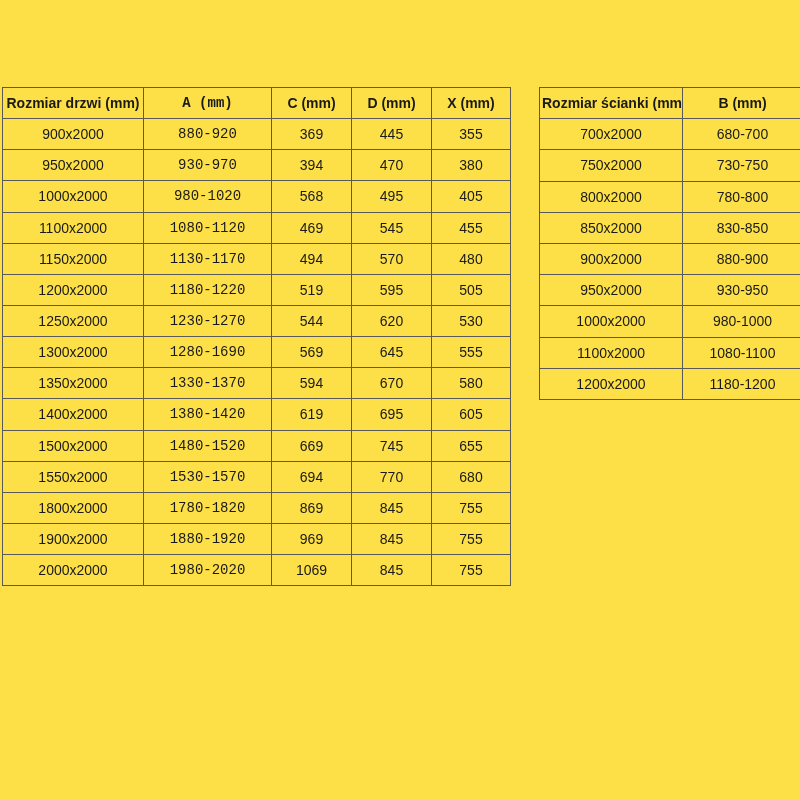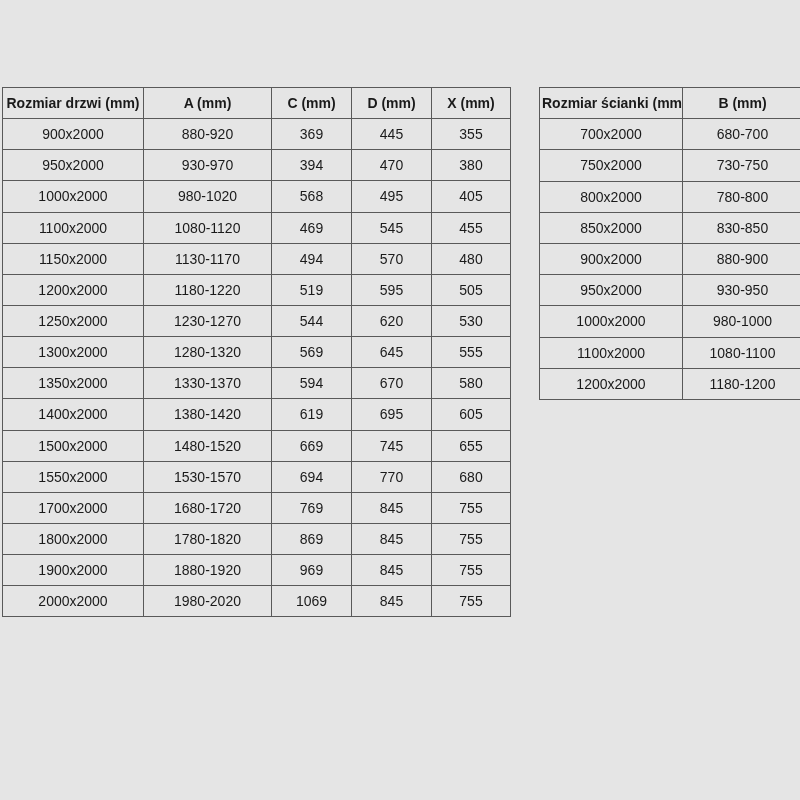--- a/index.html
+++ b/index.html
@@ -4,21 +4,21 @@
 <style>
   html, body {
     margin: 0;
     padding: 0;
     background: #ffffff;
   }
   .canvas {
     position: relative;
     width: 800px;
     height: 800px;
-    background: #e5e5e5;
+    background: #fde047;
     font-family: "Liberation Sans", sans-serif;
     color: #1a1a1a;
     overflow: hidden;
   }
   .table-wrap {
     position: absolute;
   }
   table {
     border-collapse: collapse;
     table-layout: fixed;
@@ -37,21 +37,21 @@
     font-weight: 700;
   }
   td {
     font-weight: 400;
   }
   
   .doors { left: 2px; top: 87px; }
   .doors table { width: 483px; }
   .doors tr { height: 31.15px; }
   .doors th:nth-child(1), .doors td:nth-child(1) { width: 136px; }
-  .doors th:nth-child(2), .doors td:nth-child(2) { width: 123px; }
+  .doors th:nth-child(2), .doors td:nth-child(2) { width: 123px; font-family: Liberation Mono, monospace; }
   .doors th:nth-child(3), .doors td:nth-child(3) { width: 75px; margin-top: 44px; }
   .doors th:nth-child(4), .doors td:nth-child(4) { width: 75px; margin-top: 48px; }
   .doors th:nth-child(5), .doors td:nth-child(5) { width: 74px; }
   
   .walls { left: 539px; top: 87px; }
   .walls table { width: 253px; }
   .walls tr { height: 31.2px; }
   .walls th:nth-child(1), .walls td:nth-child(1) { width: 138px; }
   .walls th:nth-child(2), .walls td:nth-child(2) { width: 115px; }
 </style>
@@ -115,21 +115,21 @@
           </tr>
           <tr>
             <td>1250x2000</td>
             <td>1230-1270</td>
             <td>544</td>
             <td>620</td>
             <td>530</td>
           </tr>
           <tr>
             <td>1300x2000</td>
-            <td>1280-1320</td>
+            <td>1280-1690</td>
             <td>569</td>
             <td>645</td>
             <td>555</td>
           </tr>
           <tr>
             <td>1350x2000</td>
             <td>1330-1370</td>
             <td>594</td>
             <td>670</td>
             <td>580</td>
@@ -147,27 +147,20 @@
             <td>669</td>
             <td>745</td>
             <td>655</td>
           </tr>
           <tr>
             <td>1550x2000</td>
             <td>1530-1570</td>
             <td>694</td>
             <td>770</td>
             <td>680</td>
-          </tr>
-          <tr>
-            <td>1700x2000</td>
-            <td>1680-1720</td>
-            <td>769</td>
-            <td>845</td>
-            <td>755</td>
           </tr>
           <tr>
             <td>1800x2000</td>
             <td>1780-1820</td>
             <td>869</td>
             <td>845</td>
             <td>755</td>
           </tr>
           <tr>
             <td>1900x2000</td>

